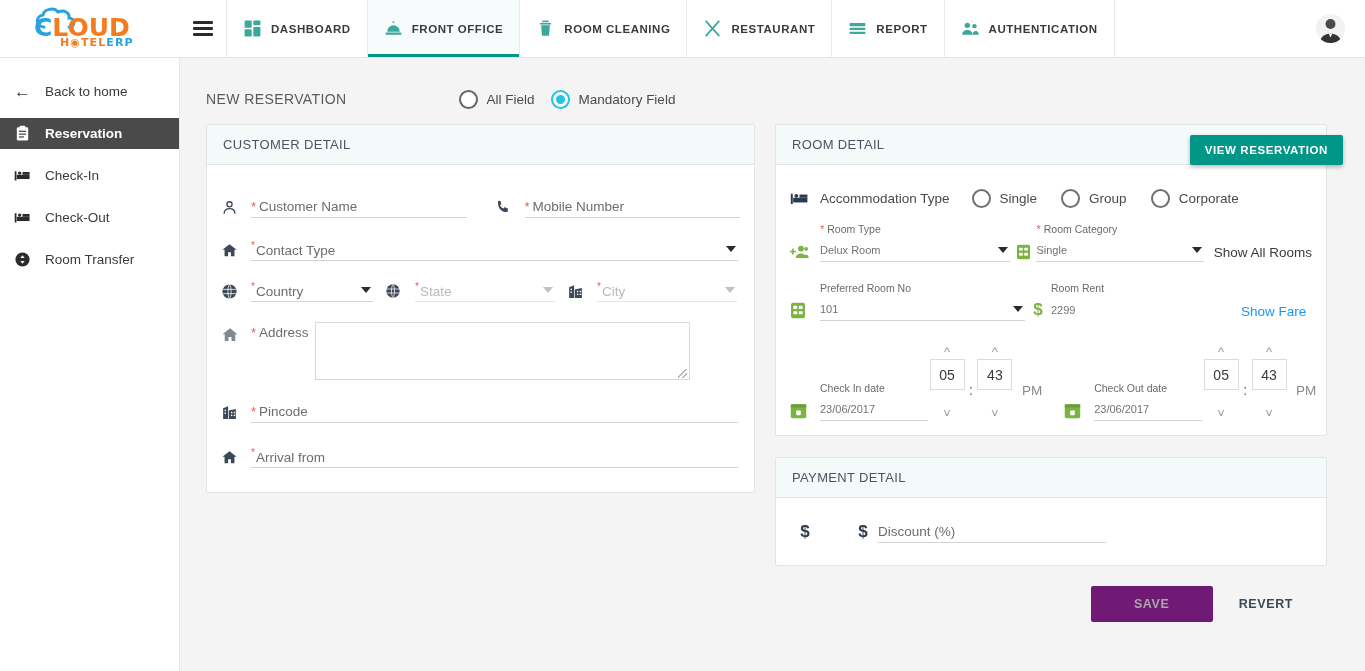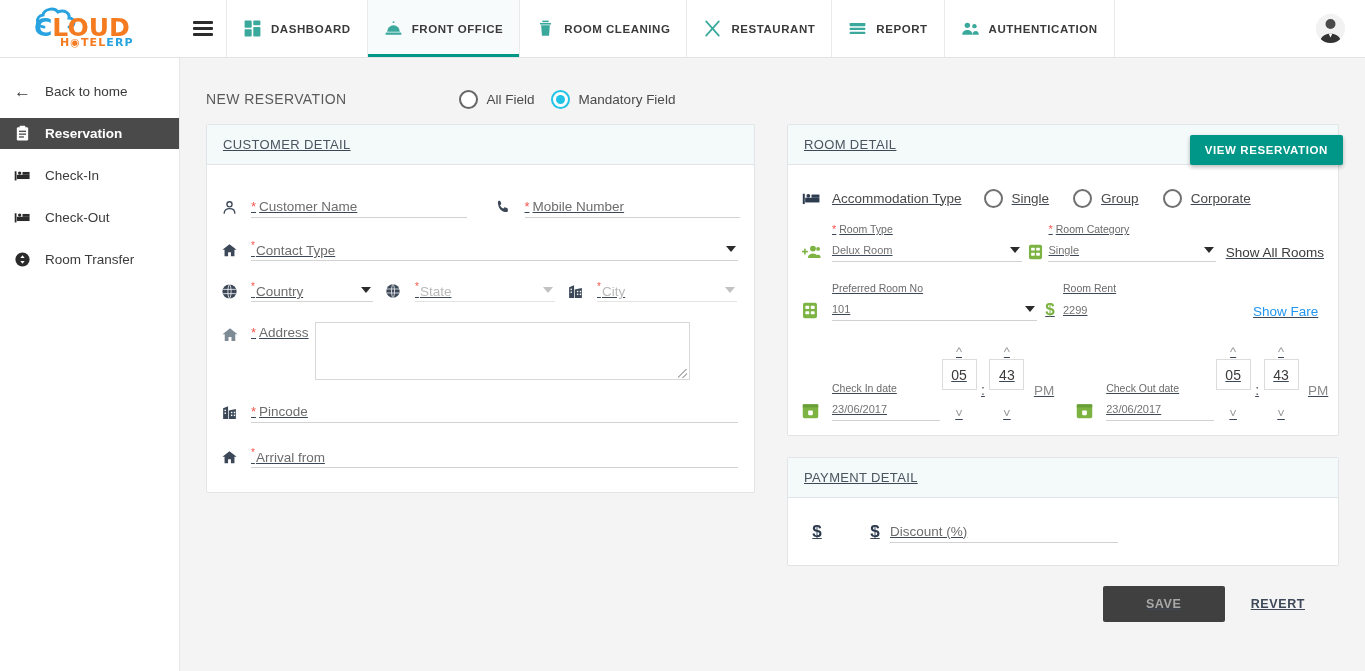--- a/index.html
+++ b/index.html
@@ -144,21 +144,21 @@
   }
   .view-res-btn {
     position: absolute; right: 22px; top: 77px;
     background: #009688; color: #fff;
     font-size: 11.5px; font-weight: bold; letter-spacing: .6px;
     padding: 9px 15px; border: none; border-radius: 2px;
     box-shadow: 0 2px 4px rgba(0,0,0,.28);
     cursor: pointer;
   }
 
-  .cols { display: flex; gap: 32px; padding: 6px 22px 0 26px; text-decoration: underline; }
+  .cols { display: flex; gap: 20px; padding: 6px 22px 0 26px; }
   .col-left { width: 549px; flex: 0 0 549px; }
   .col-right { width: 552px; flex: 0 0 552px; }
 
   .card {
     background: #ffffff;
     border: 1px solid #e2e5e7;
     border-radius: 2px;
   }
   .card-head {
     background: #f4f9f9;
@@ -228,21 +228,21 @@
   }
   .colon { font-size: 14px; color: #555; padding: 0 3px; align-self: center; margin-top: 14px;}
   .ampm { font-size: 13.5px; color: #8a8a8a; align-self: center; margin-top: 14px; padding: 0 8px; text-align: center;}
 
   
   .btnrow {
     display: flex; align-items: center; justify-content: flex-end;
     gap: 12px; padding: 20px 20px 0 0;
   }
   .btn-save {
-    background: #404040; color: #a8a8a8;
+    background: #701a75; color: #a8a8a8;
     border: none; border-radius: 2px;
     font-size: 12.5px; font-weight: bold; letter-spacing: .6px;
     padding: 11px 0; width: 122px;
     cursor: default;
   }
   .btn-revert {
     background: transparent; border: none;
     font-size: 12.5px; font-weight: bold; letter-spacing: .6px;
     color: #3c4858; padding: 11px 14px; cursor: pointer;
   }

